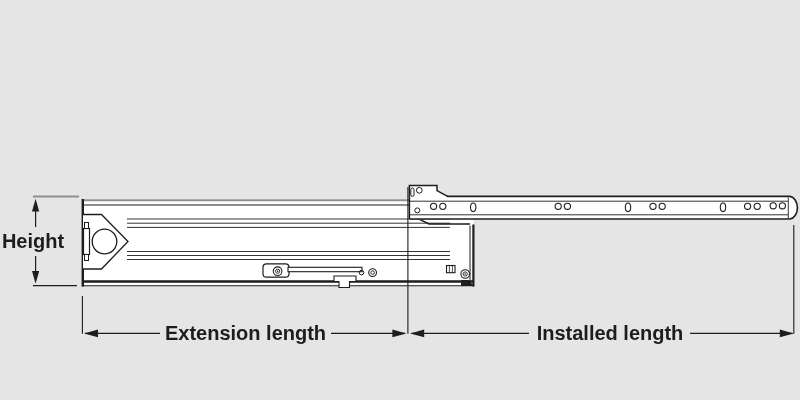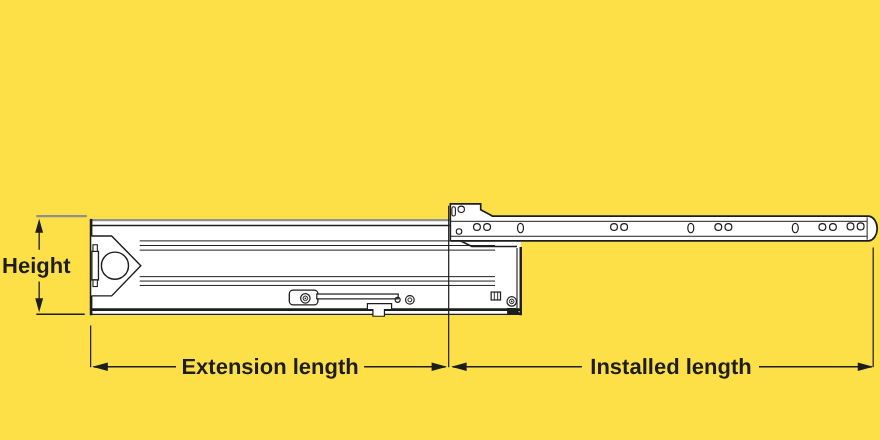--- a/index.html
+++ b/index.html
@@ -4,21 +4,21 @@
 <style>
   html, body {
     margin: 0;
     padding: 0;
     background: #ffffff;
   }
   .stage {
     position: relative;
     width: 800px;
     height: 400px;
-    background: #fde047;
+    background: #e5e5e5;
     overflow: hidden;
   }
   svg {
     display: block;
     width: 800px;
     height: 400px;
   }
   .ln   { stroke: #1d1d1d; fill: none; }
   .fillw{ fill: #ffffff; }
   .grayln { stroke: #8f8f8f; fill: none; }

